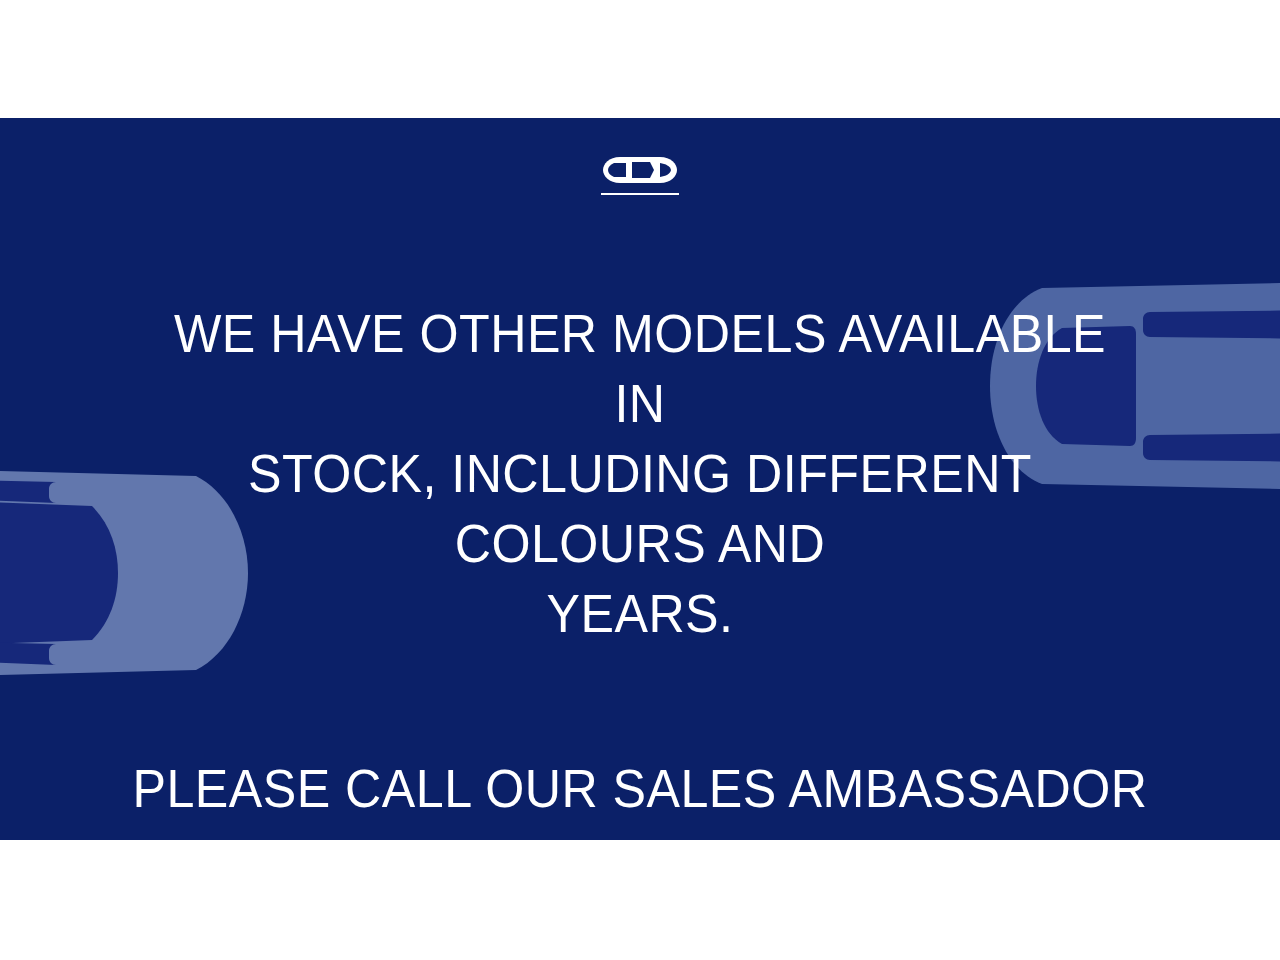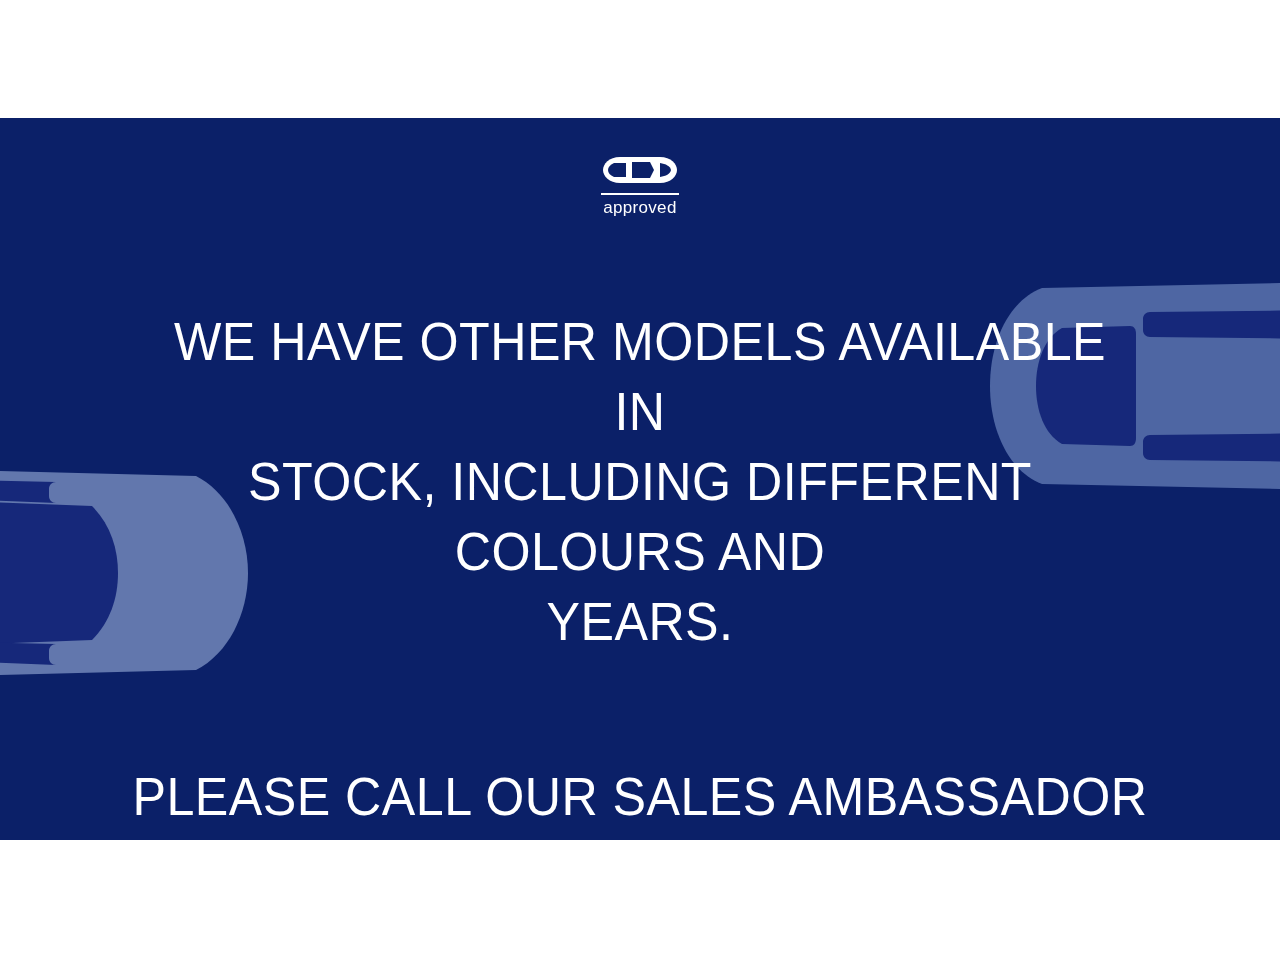--- a/index.html
+++ b/index.html
@@ -95,21 +95,20 @@
     line-height: 1.1;
   }
 
   
   .copy {
     position: absolute;
     left: 0;
     top: 180px;
     width: 1280px;
     text-align: center;
-    margin-top: 8px;
   }
   .headline {
     margin: 0 auto;
     width: 1060px;
     color: #ffffff;
     font-family: "Liberation Sans Narrow", "Liberation Sans", sans-serif;
     font-size: 54px;
     font-weight: 400;
     line-height: 70px;
     letter-spacing: 0.5px;
@@ -225,21 +224,20 @@
                  L 48 24
                  L 30 24
                  L 30 8 Z" fill="#0b2068"></path>
 
         <path d="M 58 9
                  C 64 10, 68 12, 69 16
                  C 68 20, 64 22, 58 23
                  L 58 9 Z" fill="#0b2068"></path>
       </svg>
       <span class="logo-rule"></span>
-      <span class="logo-word">approved</span>
     </div>
 
     <div class="copy">
       <div class="headline">
         <div>WE HAVE OTHER MODELS AVAILABLE IN</div>
         <div>STOCK, INCLUDING DIFFERENT COLOURS AND</div>
         <div>YEARS.</div>
       </div>
       <div class="headline-2">
         <div>PLEASE CALL OUR SALES AMBASSADOR TEAM</div>

